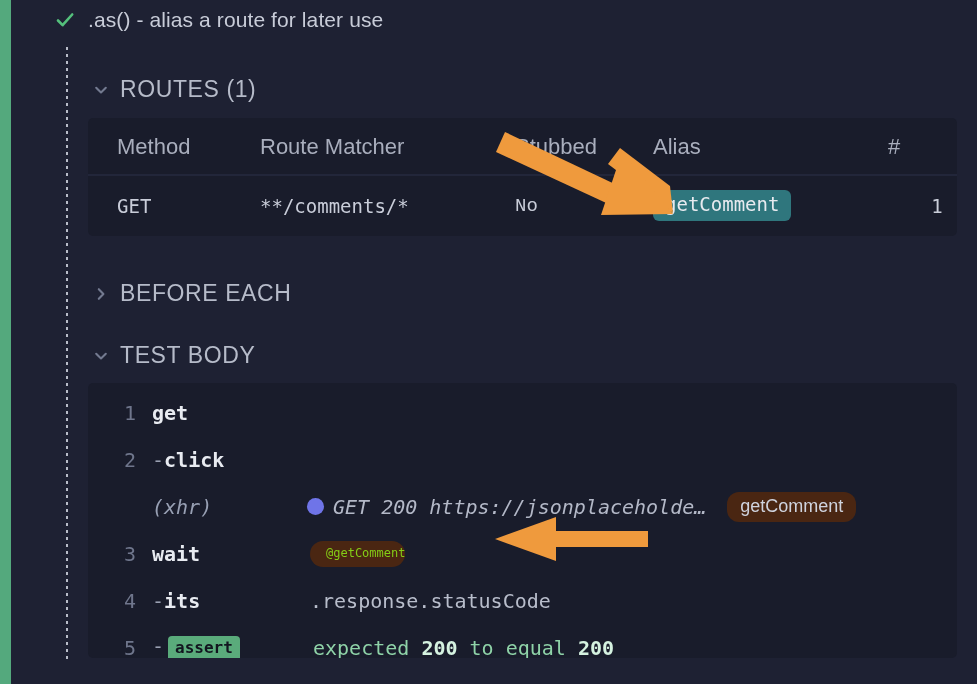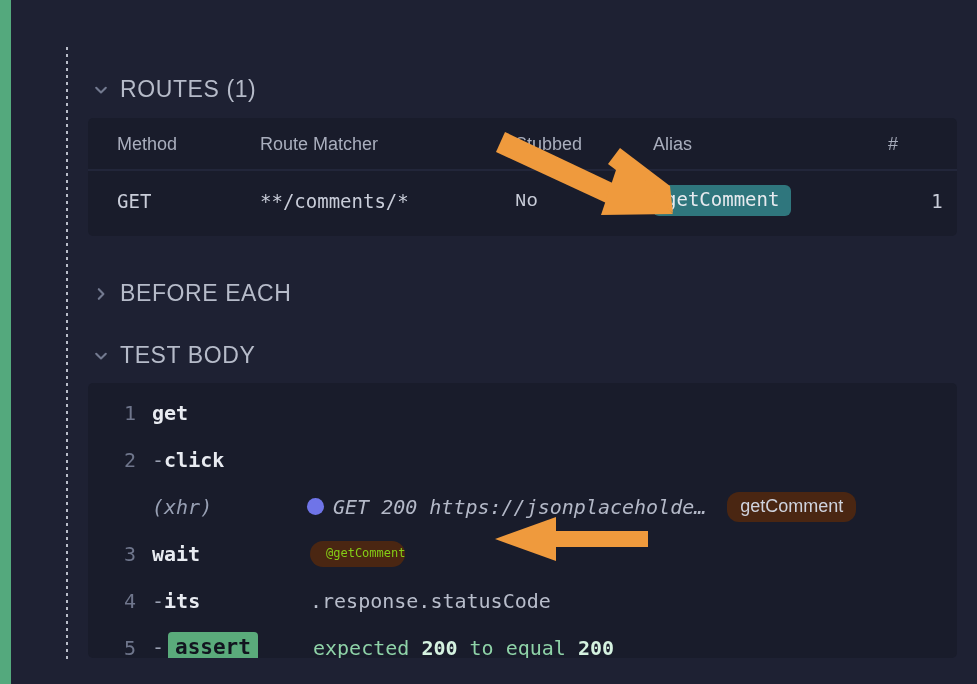--- a/index.html
+++ b/index.html
@@ -91,21 +91,21 @@
   }
   .routes-table {
     width: 100%;
     border-collapse: collapse;
     table-layout: fixed;
   }
   .routes-table th {
     text-align: left;
     font-weight: normal;
     color: #a9aebd;
-    font-size: 18px;
+    font-size: 22px;
     padding: 16px 0 14px 0;
     border-bottom: 2px solid #22263a;
   }
   .routes-table td {
     color: #c9cdd9;
     font-size: 19px;
     font-family: "DejaVu Sans Mono", monospace;
     padding: 14px 0 16px 0;
     vertical-align: middle;
   }
@@ -211,21 +211,21 @@
     font-size: 12px;
     line-height: 1;
   }
   .assert-chip {
     display: inline-block;
     background: #5aab7b;
     color: #12151f;
     border-radius: 4px;
     padding: 3px 7px 4px 7px;
     font-family: "DejaVu Sans Mono", monospace;
-    font-size: 21px;
+    font-size: 16px;
     font-weight: bold;
     line-height: 1.15;
   }
   .assert-text {
     color: #8fd3a8;
     white-space: nowrap;
   }
   .assert-text b { color: #d5f2e0; }
   
   .arrow-layer {
@@ -234,20 +234,26 @@
     pointer-events: none;
   }
 </style>
 </head>
 <body>
 
 <div id="root">
 
   <div class="status-bar"></div>
 
+  <div class="test-title-row">
+    <svg class="check-icon" viewBox="0 0 20 20">
+      <path d="M3 10.5 L7.6 15.2 L17.2 4.5" fill="none" stroke="#54c07c" stroke-width="2.6" stroke-linecap="round" stroke-linejoin="round"></path>
+    </svg>
+    <span class="test-title">.as() - alias a route for later use</span>
+  </div>
 
   <div class="dotted-guide"></div>
 
   <div class="section-header" style="left:93px; top:76px;">
     <svg class="chev" viewBox="0 0 16 16">
       <path d="M3.2 5.8 L8 10.4 L12.8 5.8" fill="none" stroke="#737a90" stroke-width="2.1" stroke-linecap="round" stroke-linejoin="round"></path>
     </svg>
     <span class="section-label">ROUTES (1)</span>
   </div>
 

